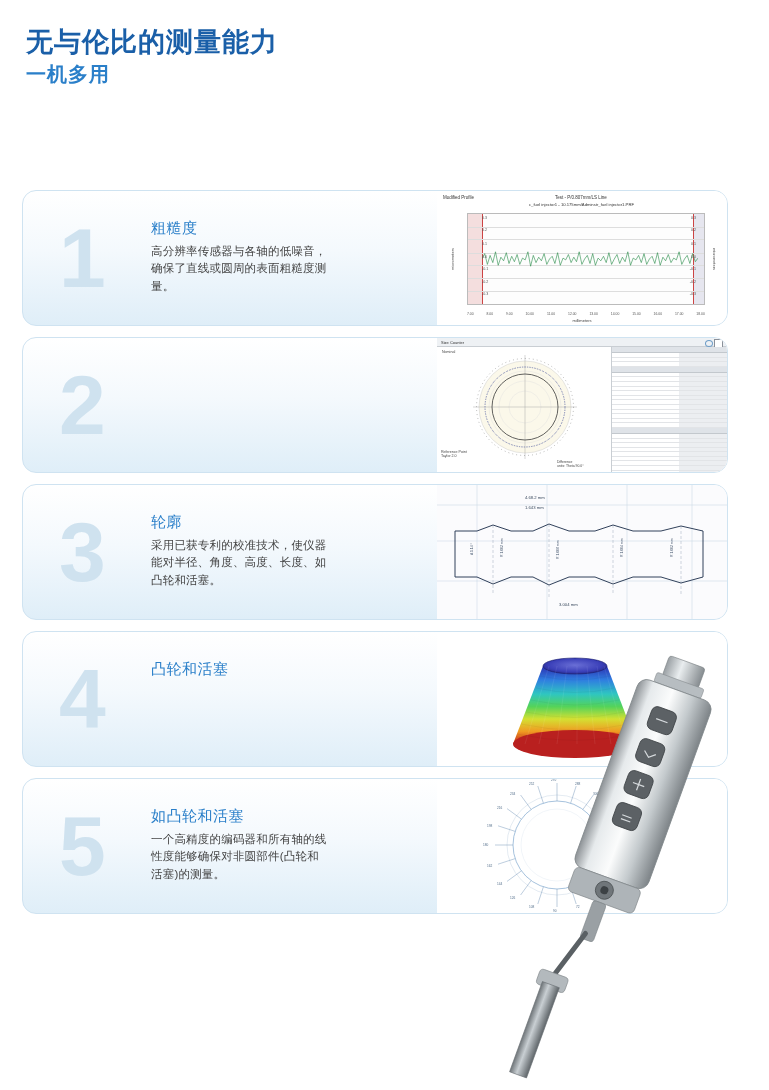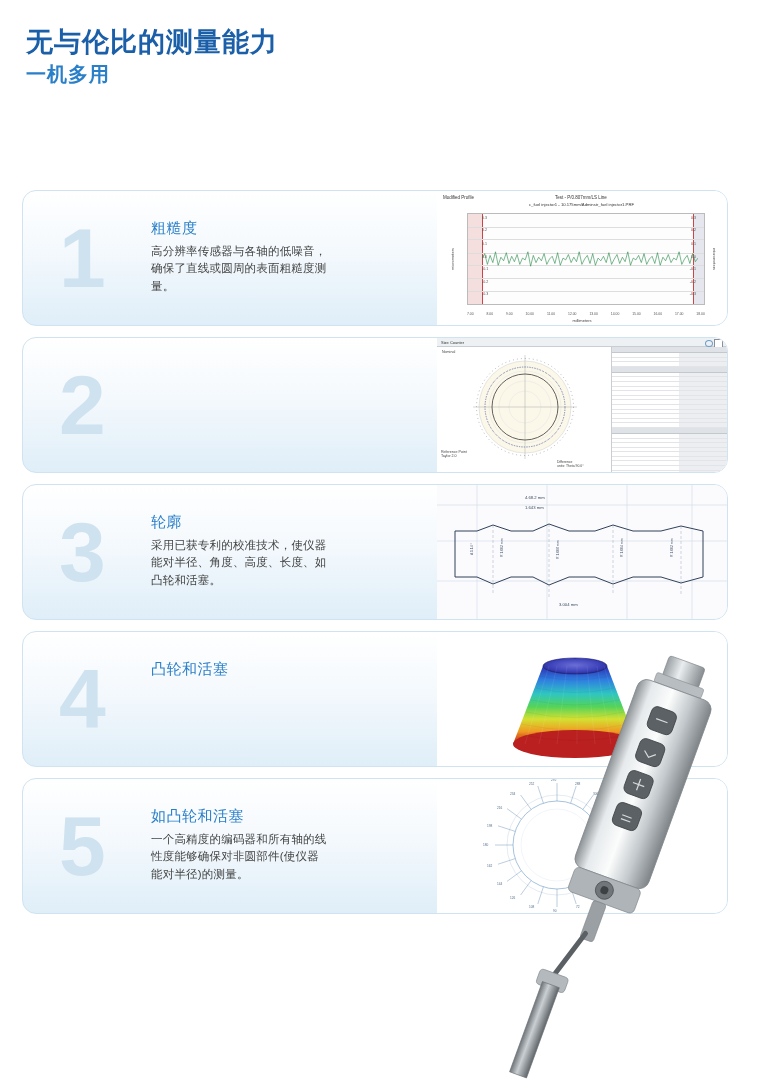--- a/index.html
+++ b/index.html
@@ -387,21 +387,21 @@
             </g>
           </svg>
         </div>
       </div>
     </div>
 
     <div class="card">
       <div class="card-num">5</div>
       <div class="card-text">
         <div class="card-title">如凸轮和活塞</div>
-        <div class="card-desc">一个高精度的编码器和所有轴的线性度能够确保对非圆部件(使仪器能对半径)的测量。</div>
+        <div class="card-desc">一个高精度的编码器和所有轴的线性度能够确保对非圆部件(凸轮和活塞)的测量。</div>
       </div>
       <div class="card-figure">
         <div class="fig5">
           <svg width="290" height="136" viewBox="0 0 290 136">
             <g transform="translate(120,66)">
               <circle r="50" fill="none" stroke="#c9d6e4" stroke-width="0.5"></circle>
               <circle r="44" fill="none" stroke="#7fa7cf" stroke-width="0.7"></circle>
               <circle r="36" fill="none" stroke="#e3eaf2" stroke-width="0.5"></circle>
               <g stroke="#6c8fb5" stroke-width="0.45">
                 <line x1="44" y1="0" x2="62" y2="0"></line>

